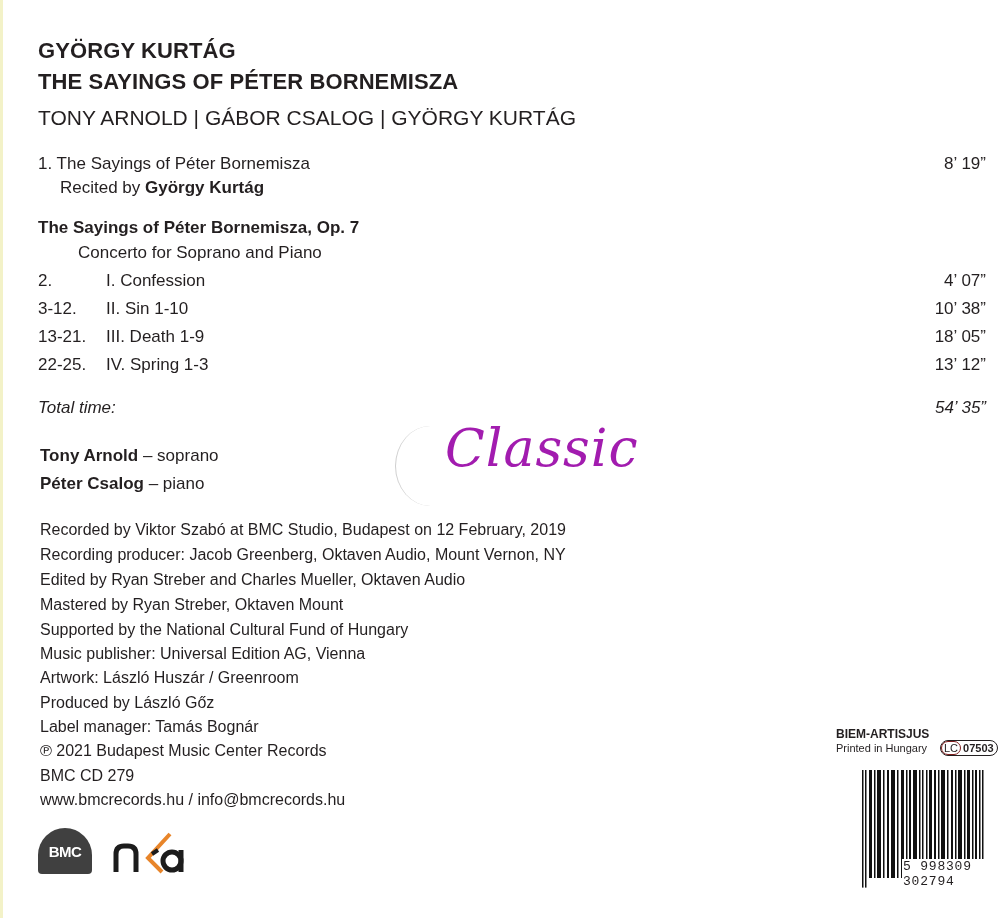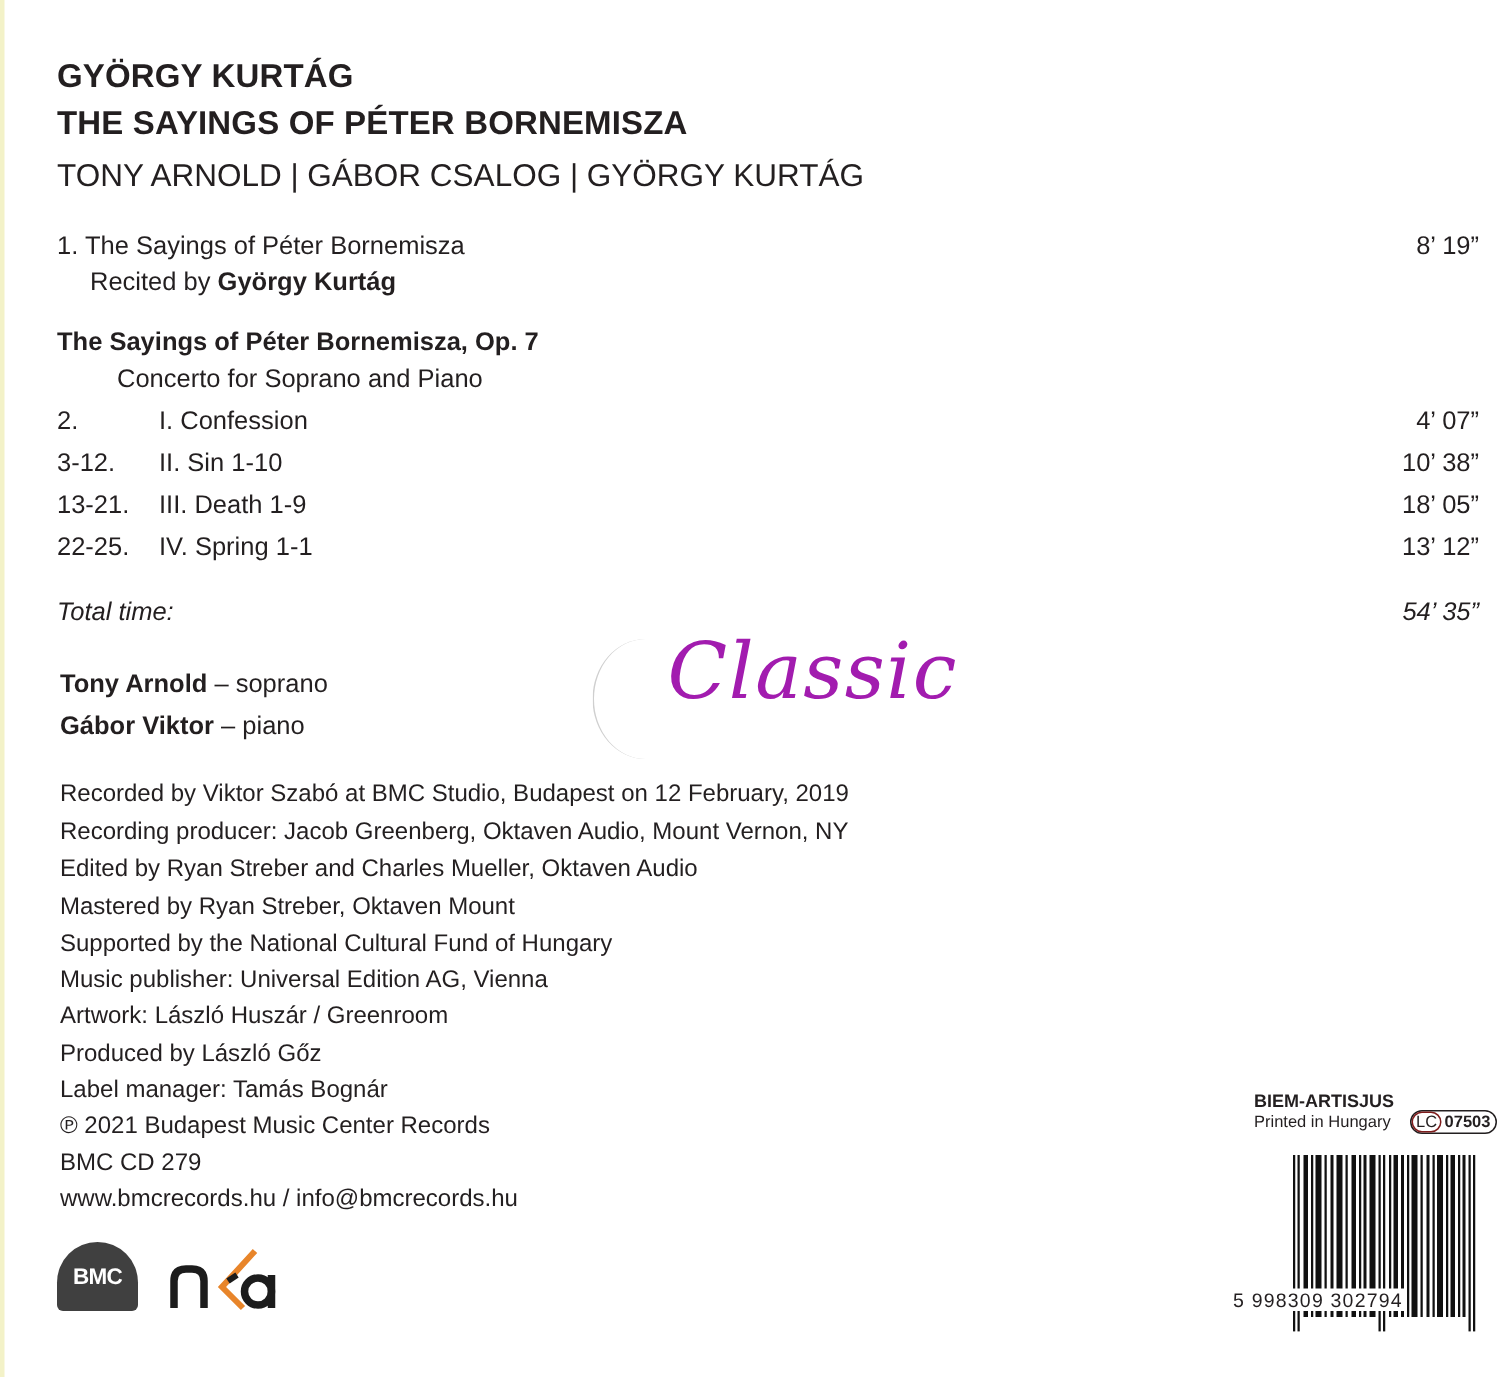--- a/index.html
+++ b/index.html
@@ -32,21 +32,21 @@
     background: #404040; border-radius: 27px 27px 4px 4px; color: #fff; font-weight: bold;
     font-size: 15px; display: flex; align-items: center; justify-content: center; letter-spacing: -0.5px; }
   .nka-logo { position: absolute; left: 112px; top: 828px; width: 80px; height: 46px; }
 
   
   .biem { position: absolute; left: 836px; top: 727px; font-size: 12px; font-weight: bold; }
   .printed { position: absolute; left: 836px; top: 742px; font-size: 11px; }
   .lc { position: absolute; left: 940px; top: 740px; font-size: 11px; font-weight: bold; border: 1px solid #231f20; border-radius: 9px; padding: 0 3px 0 0; display: flex; align-items: center; }
   .lc .lc-tag { border: 1px solid #7f1d1d; border-radius: 8px; padding: 0 2px; margin-right: 2px; font-weight: normal; }
   .barcode { position: absolute; left: 862px; top: 770px; width: 122px; height: 120px; }
-  .barcode-num { position: absolute; left: 821px; top: 859px; font-size: 13px; letter-spacing: 0.8px; background: #fff; padding: 0 1px; }
+  .barcode-num { position: absolute; left: 902px; top: 859px; font-size: 13px; letter-spacing: 0.8px; background: #fff; padding: 0 1px; font-family: Liberation Mono, monospace; }
 </style>
 </head>
 <body>
 
 <div class="edge"></div>
 
 <div class="abs h-bold" style="left:38px; top:38px;">GYÖRGY KURTÁG</div>
 <div class="abs h-bold" style="left:38px; top:69px;">THE SAYINGS OF PÉTER BORNEMISZA</div>
 <div class="abs performers" style="left:38px; top:106px;">TONY ARNOLD | GÁBOR CSALOG | GYÖRGY KURTÁG</div>
 
@@ -71,32 +71,32 @@
   <span class="num" style="width:68px;">3-12.</span><span>II. Sin 1-10</span>
 </div>
 <div class="dur" style="top:299px;">10’ 38”</div>
 
 <div class="abs reg" style="left:38px; top:327px;">
   <span class="num" style="width:68px;">13-21.</span><span>III. Death 1-9</span>
 </div>
 <div class="dur" style="top:327px;">18’ 05”</div>
 
 <div class="abs reg" style="left:38px; top:355px;">
-  <span class="num" style="width:68px;">22-25.</span><span>IV. Spring 1-1</span>
+  <span class="num" style="width:68px;">22-25.</span><span>IV. Spring 1-3</span>
 </div>
 <div class="dur" style="top:355px;">13’ 12”</div>
 
 <div class="abs reg it" style="left:38px; top:398px;">Total time:</div>
 <div class="dur it" style="top:398px;">54’ 35”</div>
 
 <div class="abs reg" style="left:40px; top:446px;">
   <span class="b">Tony Arnold</span><span> – soprano</span>
 </div>
 <div class="abs reg" style="left:40px; top:474px;">
-  <span class="b">Gábor Viktor</span><span> – piano</span>
+  <span class="b">Péter Csalog</span><span> – piano</span>
 </div>
 
 <div class="wm">
   <div class="wm-arc"></div>
   <div class="wm-classic">Classic</div>
 </div>
 
 <div class="credits">
   <div class="line" style="top:521px;">Recorded by Viktor Szabó at BMC Studio, Budapest on 12 February, 2019</div>
   <div class="line" style="top:546px;">Recording producer: Jacob Greenberg, Oktaven Audio, Mount Vernon, NY</div>

